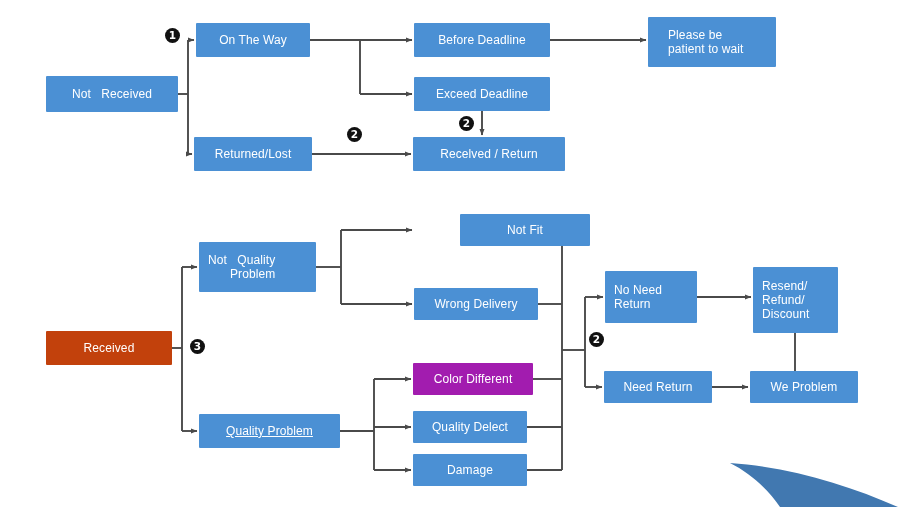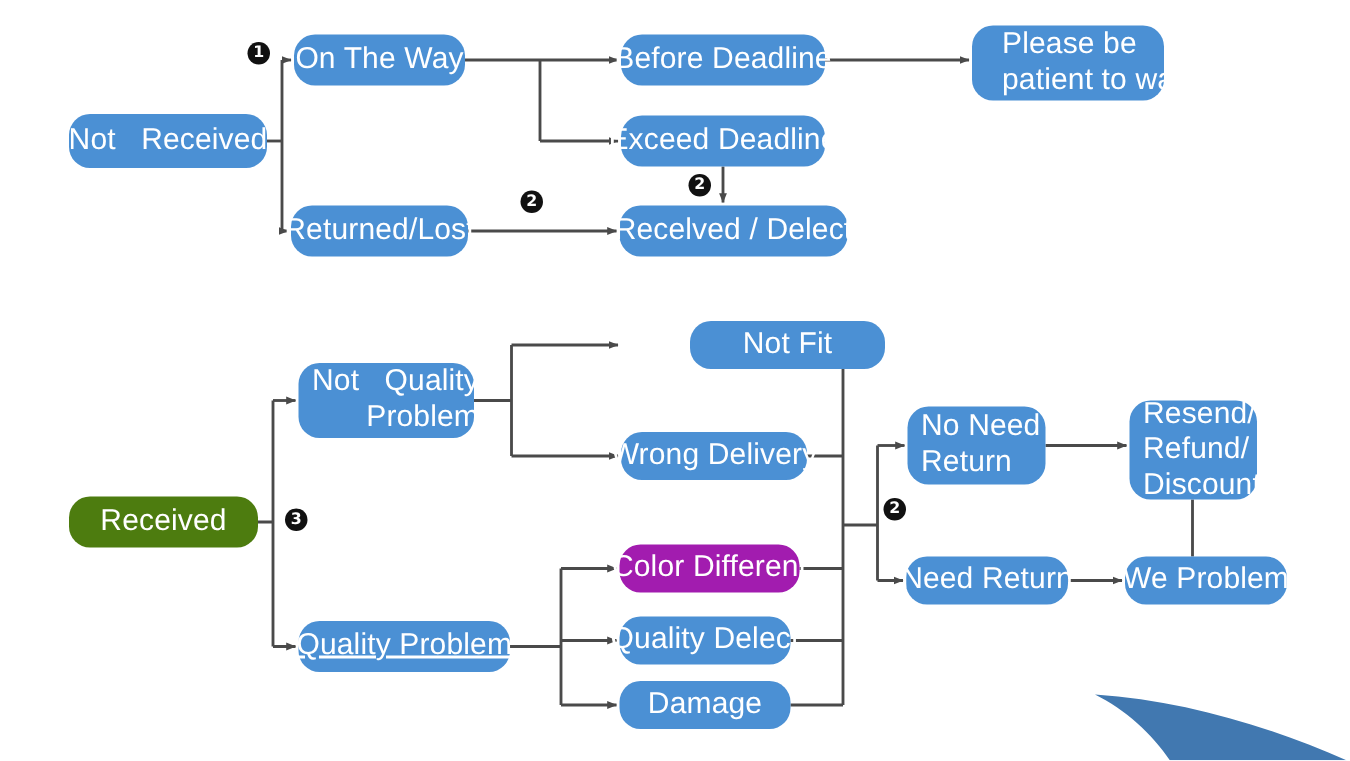--- a/index.html
+++ b/index.html
@@ -22,24 +22,24 @@
     left: 0;
     top: 0;
     width: 900px;
     height: 507px;
   }
   .node {
     position: absolute;
     box-sizing: border-box;
     background: #4b90d4;
     color: #ffffff;
-    border-radius: 14px;
+    border-radius: 1px;
     display: flex;
     align-items: center;
-    font-size: 20px;
+    font-size: 12px;
     line-height: 1.18;
     letter-spacing: 0.1px;
     white-space: pre;
     padding: 0 9px;
     z-index: 3;
   }
   .node.center { justify-content: center; text-align: center; }
   .node.left   { justify-content: flex-start; text-align: left; }
   .badge {
     position: absolute;
@@ -125,24 +125,24 @@
   <svg id="swoosh" width="180" height="70" viewBox="0 0 180 70" xmlns="http://www.w3.org/2000/svg">
     <path d="M10,26 C70,30 128,48 178,70 L178,70 L60,70 C48,52 30,36 10,26 Z" fill="#4178b0"></path>
   </svg>
 
   <div id="nodes-layer">
       <div class="node center" style="left: 46px; top: 76px; width: 132px; height: 36px; background: rgb(75, 144, 212); color: rgb(255, 255, 255);">Not   Received</div>
       <div class="node center" style="left: 196px; top: 23px; width: 114px; height: 34px; background: rgb(75, 144, 212); color: rgb(255, 255, 255);">On The Way</div>
       <div class="node center" style="left: 194px; top: 137px; width: 118px; height: 34px; background: rgb(75, 144, 212); color: rgb(255, 255, 255);">Returned/Lost</div>
       <div class="node center" style="left: 414px; top: 23px; width: 136px; height: 34px; background: rgb(75, 144, 212); color: rgb(255, 255, 255);">Before Deadline</div>
       <div class="node center" style="left: 414px; top: 77px; width: 136px; height: 34px; background: rgb(75, 144, 212); color: rgb(255, 255, 255);">Exceed Deadline</div>
-      <div class="node center" style="left: 413px; top: 137px; width: 152px; height: 34px; background: rgb(75, 144, 212); color: rgb(255, 255, 255);">Recelved / Delect</div>
+      <div class="node center" style="left: 413px; top: 137px; width: 152px; height: 34px; background: rgb(75, 144, 212); color: rgb(255, 255, 255);">Recelved / Return</div>
       <div class="node left" style="left: 648px; top: 17px; width: 128px; height: 50px; background: rgb(75, 144, 212); color: rgb(255, 255, 255); padding-left: 20px;">Please be
 patient to wait</div>
-      <div class="node center" style="left: 46px; top: 331px; width: 126px; height: 34px; background: #4d7c0f; color: rgb(255, 255, 255);">Received</div>
+      <div class="node center" style="left: 46px; top: 331px; width: 126px; height: 34px; background: #c2410c; color: rgb(255, 255, 255);">Received</div>
       <div class="node left" style="left: 199px; top: 242px; width: 117px; height: 50px; background: rgb(75, 144, 212); color: rgb(255, 255, 255); text-align: right;">Not   Quality
 Problem</div>
       <div class="node center" style="left: 199px; top: 414px; width: 141px; height: 34px; background: rgb(75, 144, 212); color: rgb(255, 255, 255); text-decoration: underline;">Quality Problem</div>
       <div class="node center" style="left: 414px; top: 214px; width: 130px; height: 32px; background: rgb(75, 144, 212); color: rgb(255, 255, 255); margin-left: 46px;">Not Fit</div>
       <div class="node center" style="left: 414px; top: 288px; width: 124px; height: 32px; background: rgb(75, 144, 212); color: rgb(255, 255, 255);">Wrong Delivery</div>
       <div class="node center" style="left: 413px; top: 363px; width: 120px; height: 32px; background: #a21caf; color: rgb(255, 255, 255);">Color Different</div>
       <div class="node center" style="left: 413px; top: 411px; width: 114px; height: 32px; background: rgb(75, 144, 212); color: rgb(255, 255, 255);">Quality Delect</div>
       <div class="node center" style="left: 413px; top: 454px; width: 114px; height: 32px; background: rgb(75, 144, 212); color: rgb(255, 255, 255); text-align: center;">Damage</div>
       <div class="node left" style="left: 605px; top: 271px; width: 92px; height: 52px; background: rgb(75, 144, 212); color: rgb(255, 255, 255);">No Need
 Return</div>

